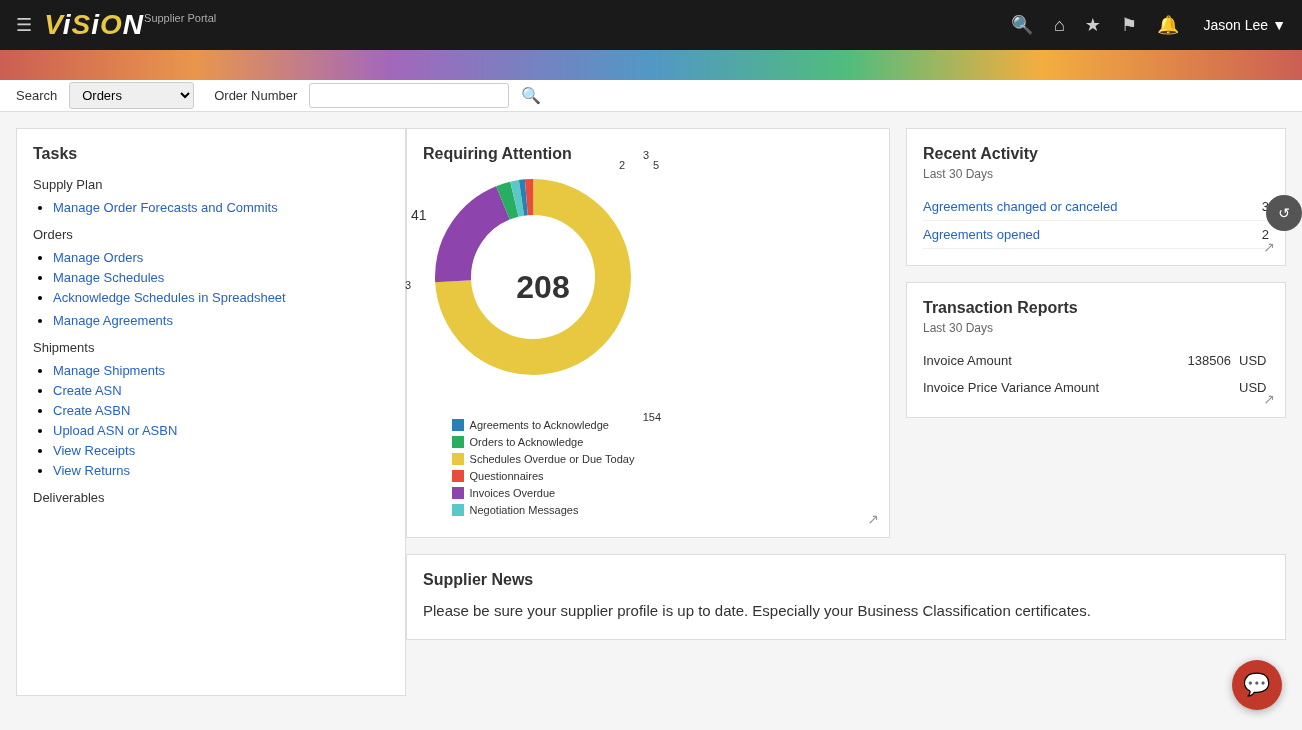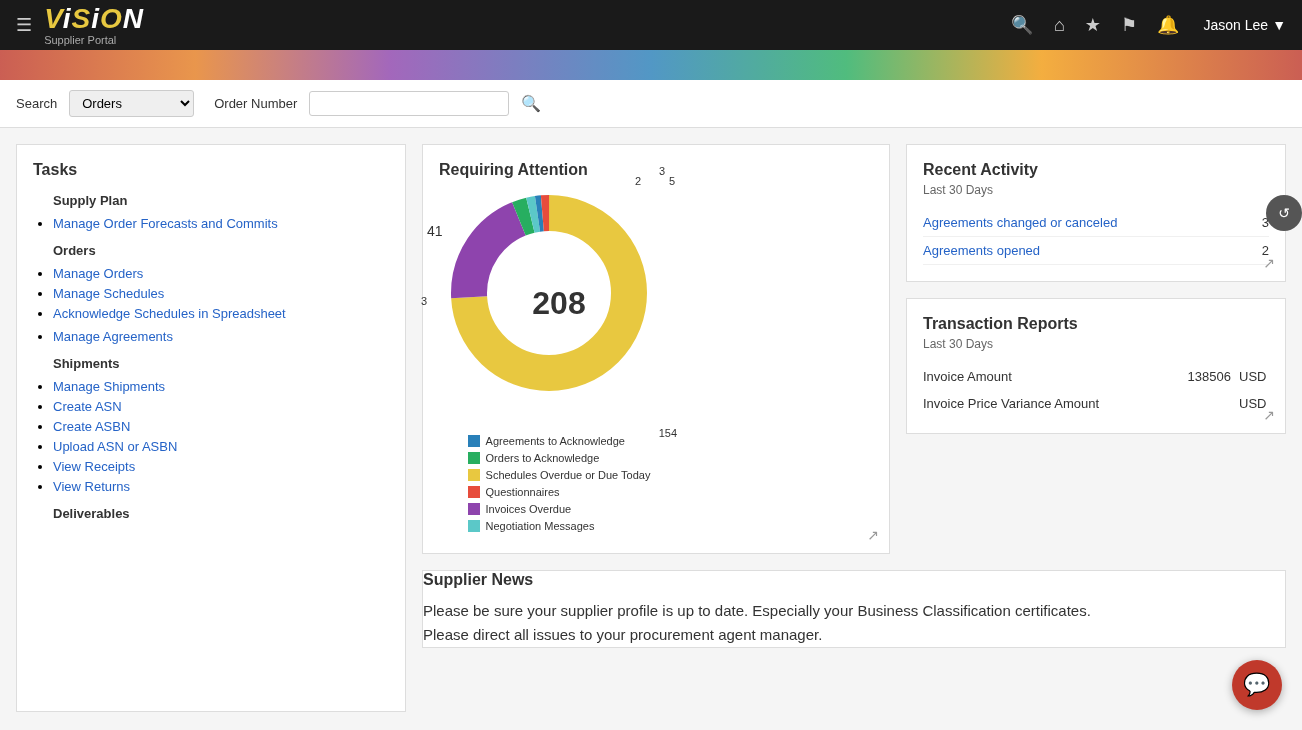--- a/index.html
+++ b/index.html
@@ -9,21 +9,21 @@
     .header {
       background: #1a1a1a;
       height: 50px;
       display: flex;
       align-items: center;
       padding: 0 16px;
       color: white;
     }
     .header-logo {
       display: flex;
-      flex-direction: column;
+      flex-direction: row;
       flex: 1;
     }
     .header-logo .logo-text {
       font-size: 28px;
       font-weight: bold;
       color: white;
       letter-spacing: 1px;
       font-style: italic;
       line-height: 1;
     }
@@ -61,21 +61,21 @@
     
     .banner {
       height: 30px;
       background: linear-gradient(90deg, #c0392b 0%, #e67e22 15%, #8e44ad 30%, #2980b9 50%, #27ae60 65%, #f39c12 80%, #c0392b 100%);
       opacity: 0.8;
     }
 
     
     .search-bar {
       background: white;
-      padding: 10px 16px;
+      padding: 2px 16px;
       display: flex;
       align-items: center;
       gap: 12px;
       border-bottom: 1px solid #ddd;
     }
     .search-bar label { font-size: 13px; color: #333; }
     .search-select {
       border: 1px solid #ccc;
       padding: 4px 24px 4px 8px;
       font-size: 13px;
@@ -96,46 +96,45 @@
       border: none;
       cursor: pointer;
       font-size: 16px;
       color: #666;
     }
 
     
     .main-layout {
       display: flex;
       padding: 16px;
-      gap: 16px;
+      gap: 0;
       min-height: calc(730px - 130px);
       justify-content: flex-end;
     }
 
     
     .sidebar {
       background: white;
       width: 390px;
       min-width: 390px;
       border: 1px solid #ddd;
       padding: 16px;
     }
     .sidebar-title {
       font-size: 16px;
       font-weight: bold;
       color: #333;
       margin-bottom: 14px;
     }
     .section-label {
       font-size: 13px;
-      font-weight: bold;
+      font-weight: normal;
       color: #333;
       margin-bottom: 8px;
       margin-top: 12px;
-      margin-left: 20px;
     }
     .section-label:first-of-type { margin-top: 0; }
     .sidebar ul {
       list-style: disc;
       padding-left: 20px;
       margin-bottom: 8px;
     }
     .sidebar ul li {
       margin-bottom: 5px;
     }
@@ -277,21 +276,21 @@
       flex-direction: column;
       gap: 16px;
       width: 380px;
       min-width: 380px;
     }
 
     
     .news-card {
       background: white;
       border: 1px solid #ddd;
-      padding: 0;
+      padding: 16px;
     }
     .news-title {
       font-size: 16px;
       font-weight: bold;
       color: #333;
       margin-bottom: 10px;
     }
     .news-text {
       font-size: 15px;
       color: #333;
@@ -497,21 +496,20 @@
           </div>
           <span class="expand-icon">↗</span>
         </div>
 
       </div>
     </div>
 
     <div class="news-card">
       <div class="news-title">Supplier News</div>
       <p class="news-text">Please be sure your supplier profile is up to date.  Especially your Business Classification certificates.</p>
-      <p class="news-text">Please direct all issues to your procurement agent manager.</p>
     </div>
 
   </div>
 </div>
 
 <div class="feedback-btn" style="position:fixed; top:195px; right:0; border-radius:50%; width:36px; height:36px; background:#555; color:white; display:flex; align-items:center; justify-content:center; font-size:14px; cursor:pointer;">
   ↺
 </div>
 
 <div class="chat-btn">

